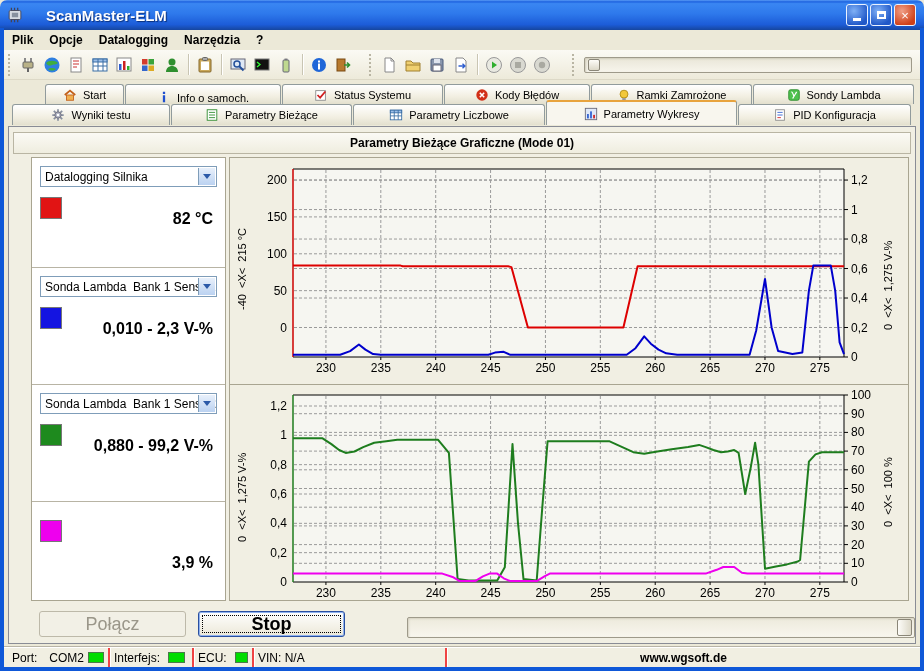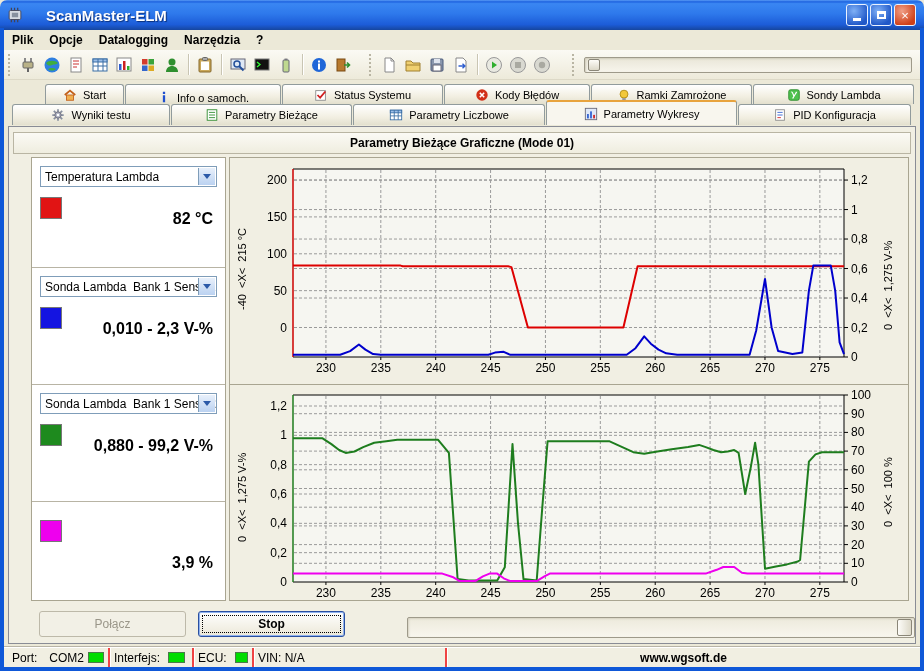--- a/index.html
+++ b/index.html
@@ -66,21 +66,21 @@
   .chartspanel{position:absolute;left:220px;top:30px;width:680px;height:444px;background:#F1EFE3;
     border:1px solid #A9A591;}
   .chart{position:relative;}
   .chart-top{height:227px;border-bottom:1px solid #A9A591;}
   .chart-bottom{height:216px;}
   .chart svg{display:block;font-family:"Liberation Sans",sans-serif;}
   .vlabel{position:absolute;white-space:pre;font-size:11px;transform:rotate(-90deg);
     transform-origin:0 0;color:#000;}
   
   .btn{position:absolute;width:147px;height:26px;border:1px solid #003C74;border-radius:3px;
-    background:linear-gradient(180deg,#FFFFFF,#ECE8D8);font-size:12px;font-family:"Liberation Sans",sans-serif;}
+    background:linear-gradient(180deg,#FFFFFF,#ECE8D8);font-size:18px;font-family:"Liberation Sans",sans-serif;}
   .btn.default{border:1px solid #2A4FA0;box-shadow:inset 0 0 0 1px #8FB2EE;outline:1px dotted #000;outline-offset:-5px;}
   .btn.disabled{color:#9A9689;border-color:#BDB9A9;background:#F2F0E6;}
   .hscroll{position:absolute;left:398px;top:490px;width:508px;height:21px;border:1px solid #9E9A8A;
     background:linear-gradient(180deg,#EDEADC,#F8F6EE);box-shadow:inset 1px 1px 2px #D5D1C1;border-radius:2px;}
   .hscroll .thumb{position:absolute;right:2px;top:1px;width:15px;height:17px;border:1px solid #8A8678;
     border-radius:2px;background:linear-gradient(90deg,#FDFCF8,#DCD8C8);}
   
   .statusbar{position:absolute;left:4px;right:4px;top:647px;height:20px;background:#F1EFE2;
     border-top:1px solid #FFF;box-shadow:0 -1px 0 #B8B4A6;display:flex;align-items:center;font-size:12px;}
   .sbsec{height:100%;display:flex;align-items:center;border-right:2px solid #ef4444;
@@ -350,21 +350,21 @@
       </svg>
     <span>PID Konfiguracja</span>
   </div>
 
   <div class="content">
     <div class="headerband">Parametry Bieżące Graficzne (Mode 01)</div>
 
     <div class="leftpanel">
       <div class="psec" style="height:110px;">
         <div class="combo">
-          <span class="val">Temperatura Lambda</span>
+          <span class="val">Datalogging Silnika</span>
           <span class="arrowbox">
               <span class="arrow"></span>
             </span>
         </div>
         <div class="swatch" style="background: rgb(225, 20, 20);"></div>
         <div class="pval">82 °C</div>
       </div>
       <div class="psec" style="height:117px;">
         <div class="combo">
           <span class="val">Sonda Lambda  Bank 1 Sensor 1</span>

